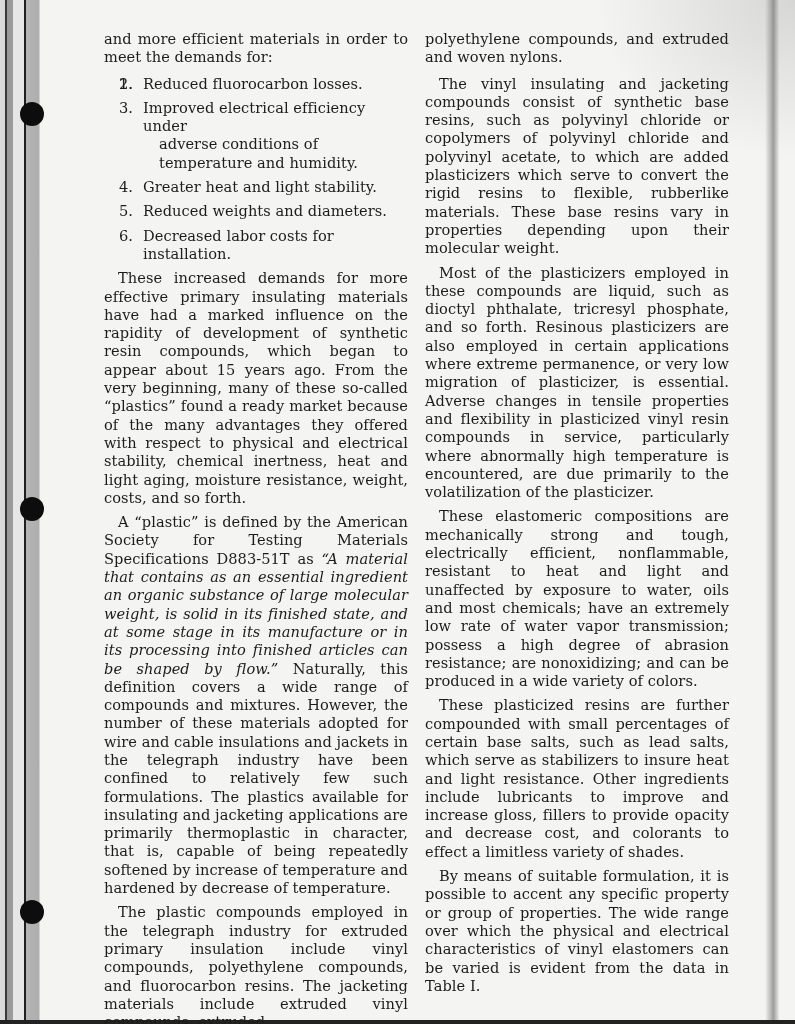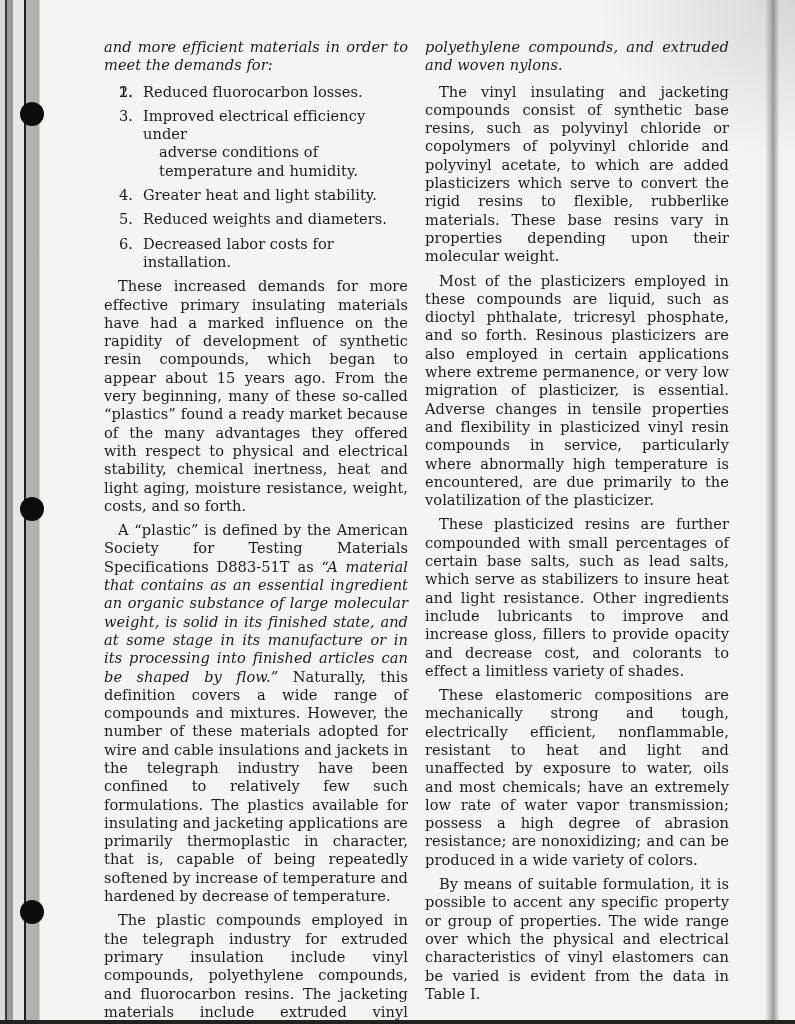--- a/index.html
+++ b/index.html
@@ -31,21 +31,21 @@
   }
   .col {
     position: absolute; top: 22px; width: 304px;
     font-size: 14.6px; line-height: 18.3px; text-align: justify;
     letter-spacing: 0.05px;
   }
   .col-left { left: 104px; }
   .col-right { left: 425px; }
   p { margin: 0; }
   p.ind { text-indent: 14px; margin-top: 6px; }
-  p.first { text-indent: 0; margin-top: 16px; font-style: italic; }
+  p.first { text-indent: 0; margin-top: 8px; }
   ol.demands { list-style: none; margin: 8px 0 6px 0; padding: 0; }
   ol.demands li { position: relative; padding-left: 39px; text-indent: 0; margin-bottom: 6px; text-align: left; }
   ol.demands li .num { position: absolute; left: 15px; top: 0; }
   ol.demands li .hang { display: block; padding-left: 16px; }
   em { font-style: italic; }
   h2.heading {
     font-family: "DejaVu Sans", "Liberation Sans", sans-serif; font-weight: bold;
     font-size: 13.5px; margin: 21px 0 8px 0; letter-spacing: 0.2px;
   }
   .folio {
@@ -79,19 +79,19 @@
   </ol>
   <p class="ind">These increased demands for more effective primary insulating materials have had a marked influence on the rapidity of development of synthetic resin compounds, which began to appear about 15 years ago. From the very beginning, many of these so-called “plastics” found a ready market because of the many advantages they offered with respect to physical and electrical stability, chemical inertness, heat and light aging, moisture resistance, weight, costs, and so forth.</p>
   <p class="ind"><span>A “plastic” is defined by the American Society for Testing Materials Specifications D883-51T as </span><em>“A material that contains as an essential ingredient an organic substance of large molecular weight, is solid in its finished state, and at some stage in its manufacture or in its processing into finished articles can be shaped by flow.”</em><span> Naturally, this definition covers a wide range of compounds and mixtures. However, the number of these materials adopted for wire and cable insulations and jackets in the telegraph industry have been confined to relatively few such formulations. The plastics available for insulating and jacketing applications are primarily thermoplastic in character, that is, capable of being repeatedly softened by increase of temperature and hardened by decrease of temperature.</span></p>
   <p class="ind">The plastic compounds employed in the telegraph industry for extruded primary insulation include vinyl compounds, polyethylene compounds, and fluorocarbon resins. The jacketing materials include extruded vinyl compounds, extruded</p>
 </div>
 
 <div class="col col-right">
   <p class="first">polyethylene compounds, and extruded and woven nylons.</p>
   <p class="ind" style="margin-top:8px">The vinyl insulating and jacketing compounds consist of synthetic base resins, such as polyvinyl chloride or copolymers of polyvinyl chloride and polyvinyl acetate, to which are added plasticizers which serve to convert the rigid resins to flexible, rubberlike materials. These base resins vary in properties depending upon their molecular weight.</p>
   <p class="ind">Most of the plasticizers employed in these compounds are liquid, such as dioctyl phthalate, tricresyl phosphate, and so forth. Resinous plasticizers are also employed in certain applications where extreme permanence, or very low migration of plasticizer, is essential. Adverse changes in tensile properties and flexibility in plasticized vinyl resin compounds in service, particularly where abnormally high temperature is encountered, are due primarily to the volatilization of the plasticizer.</p>
+  <p class="ind">These elastomeric compositions are mechanically strong and tough, electrically efficient, nonflammable, resistant to heat and light and unaffected by exposure to water, oils and most chemicals; have an extremely low rate of water vapor transmission; possess a high degree of abrasion resistance; are nonoxidizing; and can be produced in a wide variety of colors.</p>
   <p class="ind">These plasticized resins are further compounded with small percentages of certain base salts, such as lead salts, which serve as stabilizers to insure heat and light resistance. Other ingredients include lubricants to improve and increase gloss, fillers to provide opacity and decrease cost, and colorants to effect a limitless variety of shades.</p>
-  <p class="ind">These elastomeric compositions are mechanically strong and tough, electrically efficient, nonflammable, resistant to heat and light and unaffected by exposure to water, oils and most chemicals; have an extremely low rate of water vapor transmission; possess a high degree of abrasion resistance; are nonoxidizing; and can be produced in a wide variety of colors.</p>
   <p class="ind">By means of suitable formulation, it is possible to accent any specific property or group of properties. The wide range over which the physical and electrical characteristics of vinyl elastomers can be varied is evident from the data in Table I.</p>
 </div>
 
 <div class="folio folio-left">42</div>
 <div class="folio folio-right">APRIL 1950</div>
 
 </body></html>

